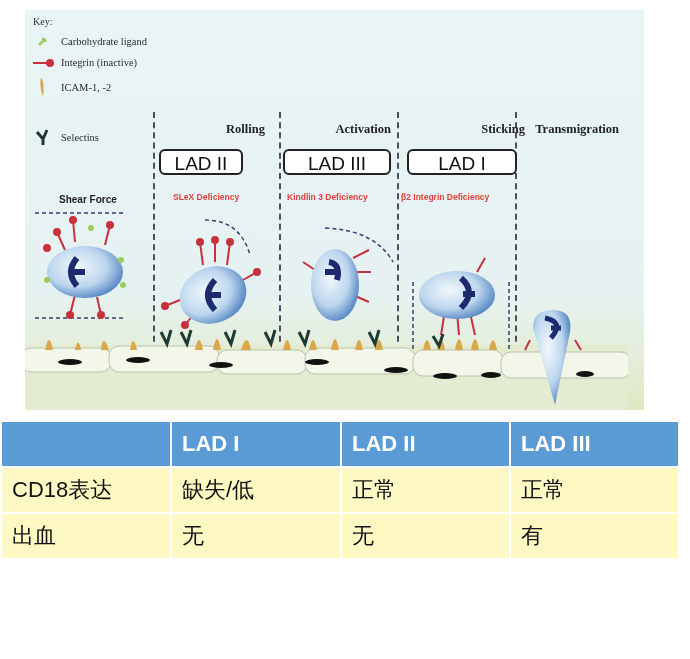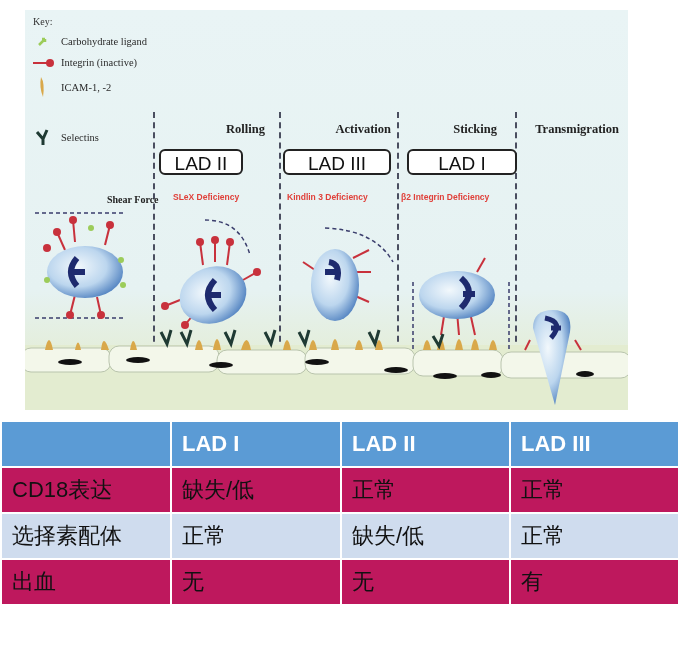--- a/index.html
+++ b/index.html
@@ -1,35 +1,35 @@
 <!DOCTYPE html>
 <html><head>
 <meta charset="utf-8">
 <style>
   html, body { margin:0; padding:0; background:#ffffff; }
   body { width:690px; height:659px; position:relative; overflow:hidden; font-family:"Liberation Sans", sans-serif; }
   .figure { position:absolute; left:25px; top:10px; width:603px; height:400px;
-    background: linear-gradient(180deg,#e9f4f5 0%,#e6f2f2 70%,#e4eedb 85%,#dfe9c5 100%); }
+    background: linear-gradient(180deg,#e9f4f5 0%,#e6f2f2 70%,#e4eedb 85%,#dfe9c5 100%); padding-left: 16px; }
   .key { position:absolute; left:8px; top:6px; font-family:"Liberation Serif", serif; font-size:11px; color:#333; }
   .key .ttl { font-size:10px; margin-bottom:4px; }
   .key .row { display:flex; align-items:center; height:21px; }
   .key .sym { width:28px; height:14px; position:relative; }
   .key .lbl { font-size:10.5px; color:#2b2b2b; }
   .vline { position:absolute; top:102px; width:0; border-left:2px dashed #4a4e60; height:250px; }
   .stage-title { position:absolute; font-family:"Liberation Serif", serif; font-weight:bold; font-size:12.5px; color:#222; text-align:right; }
   .lad-box { position:absolute; height:26px; border:2px solid #222; border-radius:6px; background:#fff; text-align:center;
     font-size:19px; line-height:26px; color:#111; box-sizing:border-box; }
   .def { position:absolute; font-size:8.5px; color:#e0403a; font-weight:bold; white-space:nowrap; }
-  .shear { position:absolute; font-family:Liberation Serif, serif; font-weight:bold; font-size:10px; color:#222;margin-left:48px; }
+  .shear { position:absolute; font-family:Liberation Sans, sans-serif; font-weight:bold; font-size:10px; color:#222; }
   svg.art { position:absolute; left:0; top:0; }
   table.cmp { position:absolute; left:0; top:420px; width:678px; border-collapse:collapse; table-layout:fixed; }
   table.cmp td, table.cmp th { border:2px solid #ffffff; height:44px; padding:0 0 0 10px; text-align:left; font-size:22px; color:#111; font-weight:normal; }
   table.cmp th { background:#5b9bd5; color:#ffffff; font-weight:bold; height:44px; font-size:22px; }
   table.cmp tr.odd td { background:#cfdcee; }
-  table.cmp tr.even td { background:#be185d; }
+  table.cmp tr.even td { background:#fef9c3; }
 </style>
 </head>
 <body>
 
 <div class="figure">
 
   <div class="key">
     <div class="ttl">Key:</div>
     <div class="row">
       <span class="sym">
@@ -66,21 +66,21 @@
     </div>
   </div>
 
   <div class="vline" style="left:128px"></div>
   <div class="vline" style="left:254px"></div>
   <div class="vline" style="left:372px"></div>
   <div class="vline" style="left:490px"></div>
 
   <div class="stage-title" style="left:140px;top:112px;width:100px">Rolling</div>
   <div class="stage-title" style="left:262px;top:112px;width:104px">Activation</div>
-  <div class="stage-title" style="left:368px;top:112px;width:104px">Sticking</div>
+  <div class="stage-title" style="left:396px;top:112px;width:104px">Sticking</div>
   <div class="stage-title" style="left:494px;top:112px;width:100px">Transmigration</div>
 
   <div class="lad-box" style="left:134px;top:139px;width:84px">LAD II</div>
   <div class="lad-box" style="left:258px;top:139px;width:108px">LAD III</div>
   <div class="lad-box" style="left:382px;top:139px;width:110px">LAD I</div>
 
   <div class="def" style="left:148px;top:182px">SLeX Deficiency</div>
   <div class="def" style="left:262px;top:182px">Kindlin 3 Deficiency</div>
   <div class="def" style="left:376px;top:182px">β2 Integrin Deficiency</div>
 
@@ -248,26 +248,20 @@
     <th>LAD I</th>
     <th>LAD II</th>
     <th>LAD III</th>
   </tr>
   <tr class="even">
     <td>CD18表达</td>
     <td>缺失/低</td>
     <td>正常</td>
     <td>正常</td>
   </tr>
-  <tr class="odd">
-    <td>选择素配体</td>
-    <td>正常</td>
-    <td>缺失/低</td>
-    <td>正常</td>
-  </tr>
   <tr class="even">
     <td>出血</td>
     <td>无</td>
     <td>无</td>
     <td>有</td>
   </tr>
 </tbody>
   </table>
 
 </body></html>

